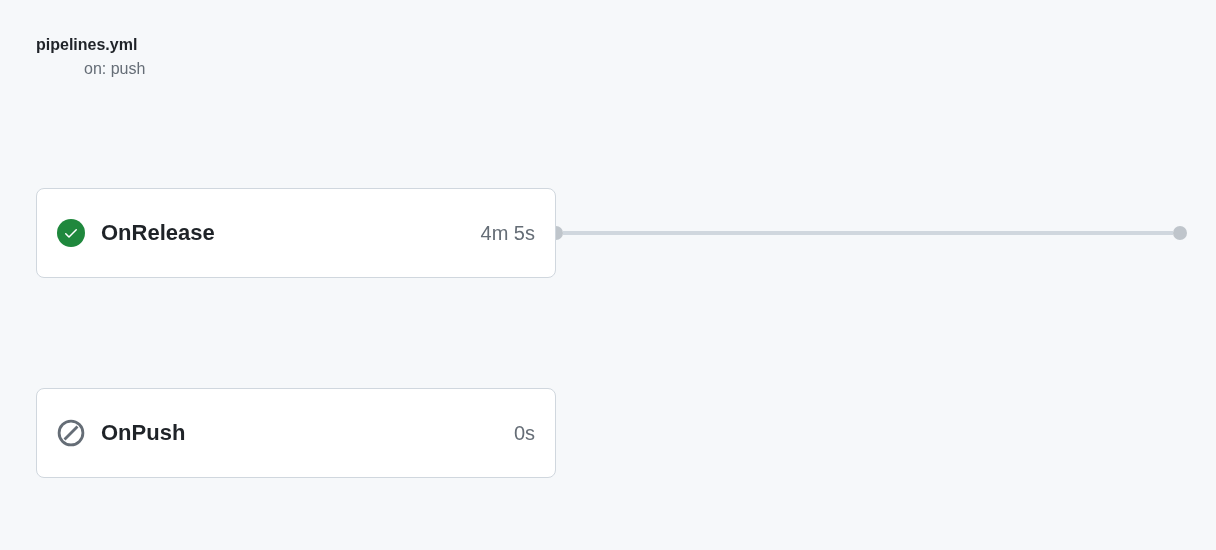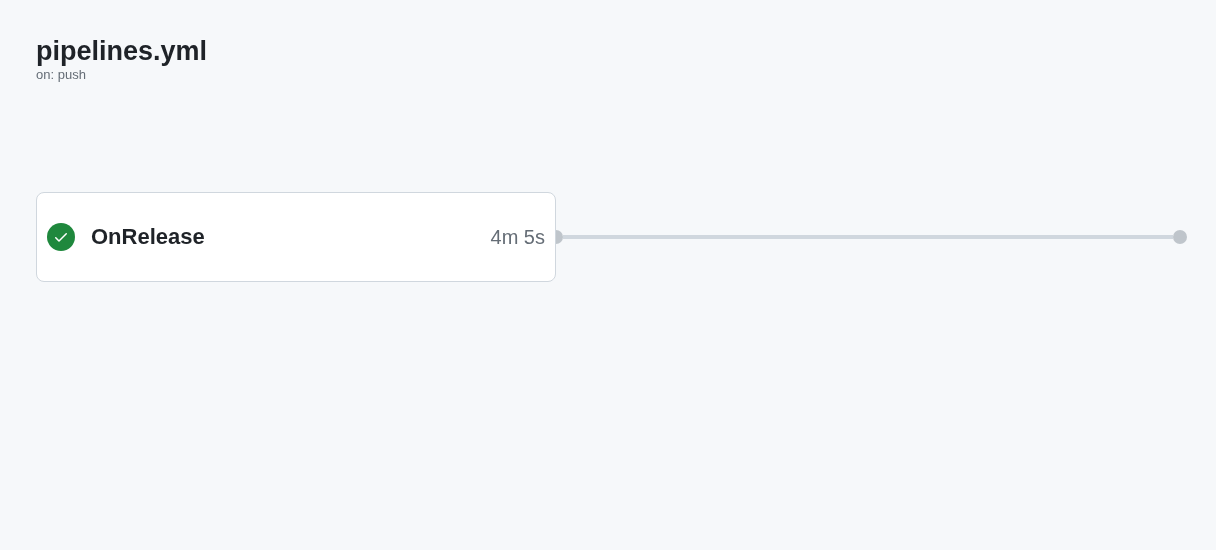--- a/index.html
+++ b/index.html
@@ -12,27 +12,29 @@
       background: #f6f8fa;
       width: 1216px;
       height: 550px;
       padding: 36px;
       position: relative;
     }
     .header {
       margin-bottom: 110px;
     }
     .workflow-title {
-      font-size: 27px;
+      font-size: 16px;
       font-weight: 700;
       color: #1f2328;
+      margin-bottom: 6px;
     }
     .workflow-trigger {
-      font-size: 13px;
+      font-size: 16px;
       color: #656d76;
+      margin-left: 48px;
     }
     .graph {
       position: relative;
     }
     .row {
       display: flex;
       align-items: center;
       margin-bottom: 110px;
       position: relative;
     }
@@ -40,21 +42,21 @@
       margin-bottom: 0;
     }
     .job-card {
       background: #ffffff;
       border: 1px solid #d0d7de;
       border-radius: 8px;
       height: 90px;
       width: 520px;
       display: flex;
       align-items: center;
-      padding: 0 10px;
+      padding: 0 20px;
       cursor: pointer;
       position: relative;
       z-index: 2;
     }
     .job-card .status-icon {
       width: 28px;
       height: 28px;
       flex-shrink: 0;
       margin-right: 16px;
     }
@@ -139,14 +141,26 @@
     </div>
 
     <div class="connector">
       <div class="dot left"></div>
       <div class="line"></div>
       <div class="dot right"></div>
     </div>
 
   </div>
 
+  <div class="row">
+    <div class="job-card">
+      <div class="status-icon status-skipped">
+        <svg viewBox="0 0 16 16">
+          <circle cx="8" cy="8" r="6.8" fill="none" stroke="#656d76" stroke-width="1.6"></circle>
+          <line x1="4.3" y1="11.7" x2="11.7" y2="4.3" stroke="#656d76" stroke-width="1.6"></line>
+        </svg>
+      </div>
+      <div class="job-name">OnPush</div>
+      <div class="job-duration">0s</div>
+    </div>
+  </div>
 
 </div>
 
 </body></html>

